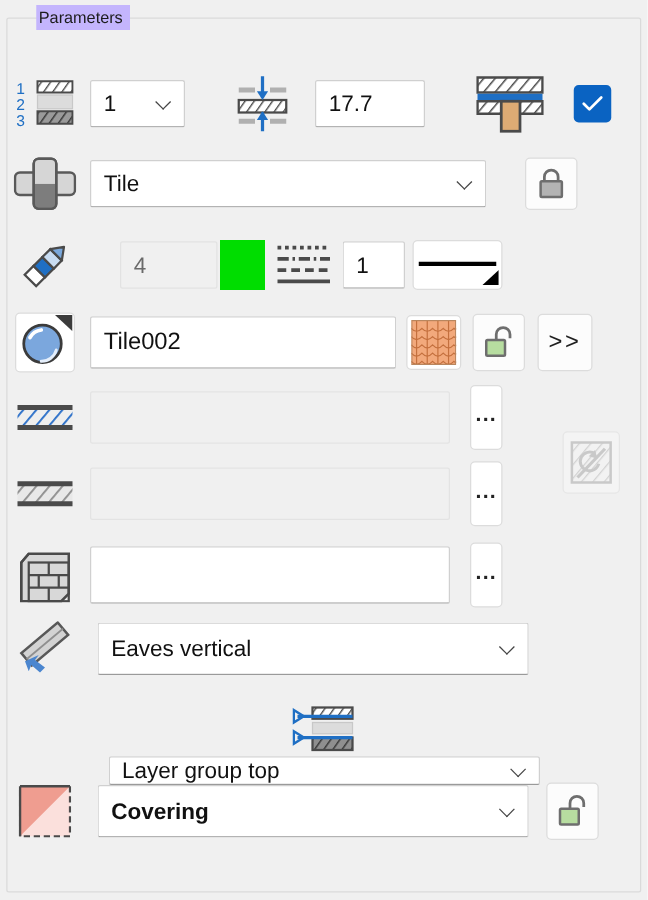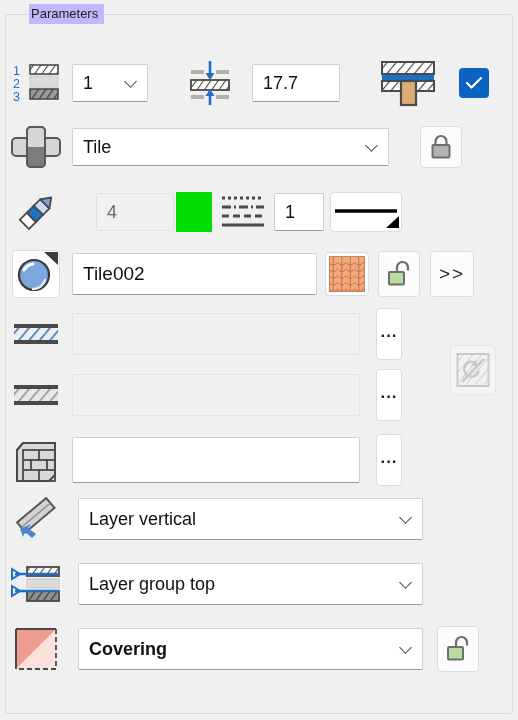--- a/index.html
+++ b/index.html
@@ -479,26 +479,26 @@
           <rect x="6" y="12" width="38" height="13" fill="#d3d3d3" stroke="#585858" stroke-width="2"></rect>
           <line x1="6" y1="18.5" x2="44" y2="18.5" stroke="#8f8f8f" stroke-width="1.4"></line>
         </g>
         <polygon points="8,32 19,27 16,31 24,37 20,41 13,35 11,40" fill="#4b86cf"></polygon>
       </svg>
     </div>
 
     <div style="width:6px;"></div>
 
     <div class="combo" style="width:345px; height:42px;">
-      <span>Layer vertical</span>
+      <span>Eaves vertical</span>
       <span class="chev"></span>
     </div>
   </div>
 
-  <div class="row" style="top:561px; height:46px;">
+  <div class="row" style="top:561px; height:46px;flex-direction:column;">
 
     <div class="icon-cell">
       <svg width="50" height="44" viewBox="0 0 50 44">
         <defs>
           <pattern id="hatchE" width="6" height="6" patternTransform="rotate(35)" patternUnits="userSpaceOnUse">
             <rect width="6" height="6" fill="#ffffff"></rect>
             <line x1="0" y1="0" x2="0" y2="6" stroke="#4a4a4a" stroke-width="2.2"></line>
           </pattern>
           <pattern id="hatchF" width="6" height="6" patternTransform="rotate(35)" patternUnits="userSpaceOnUse">
             <rect width="6" height="6" fill="#8f8f8f"></rect>

